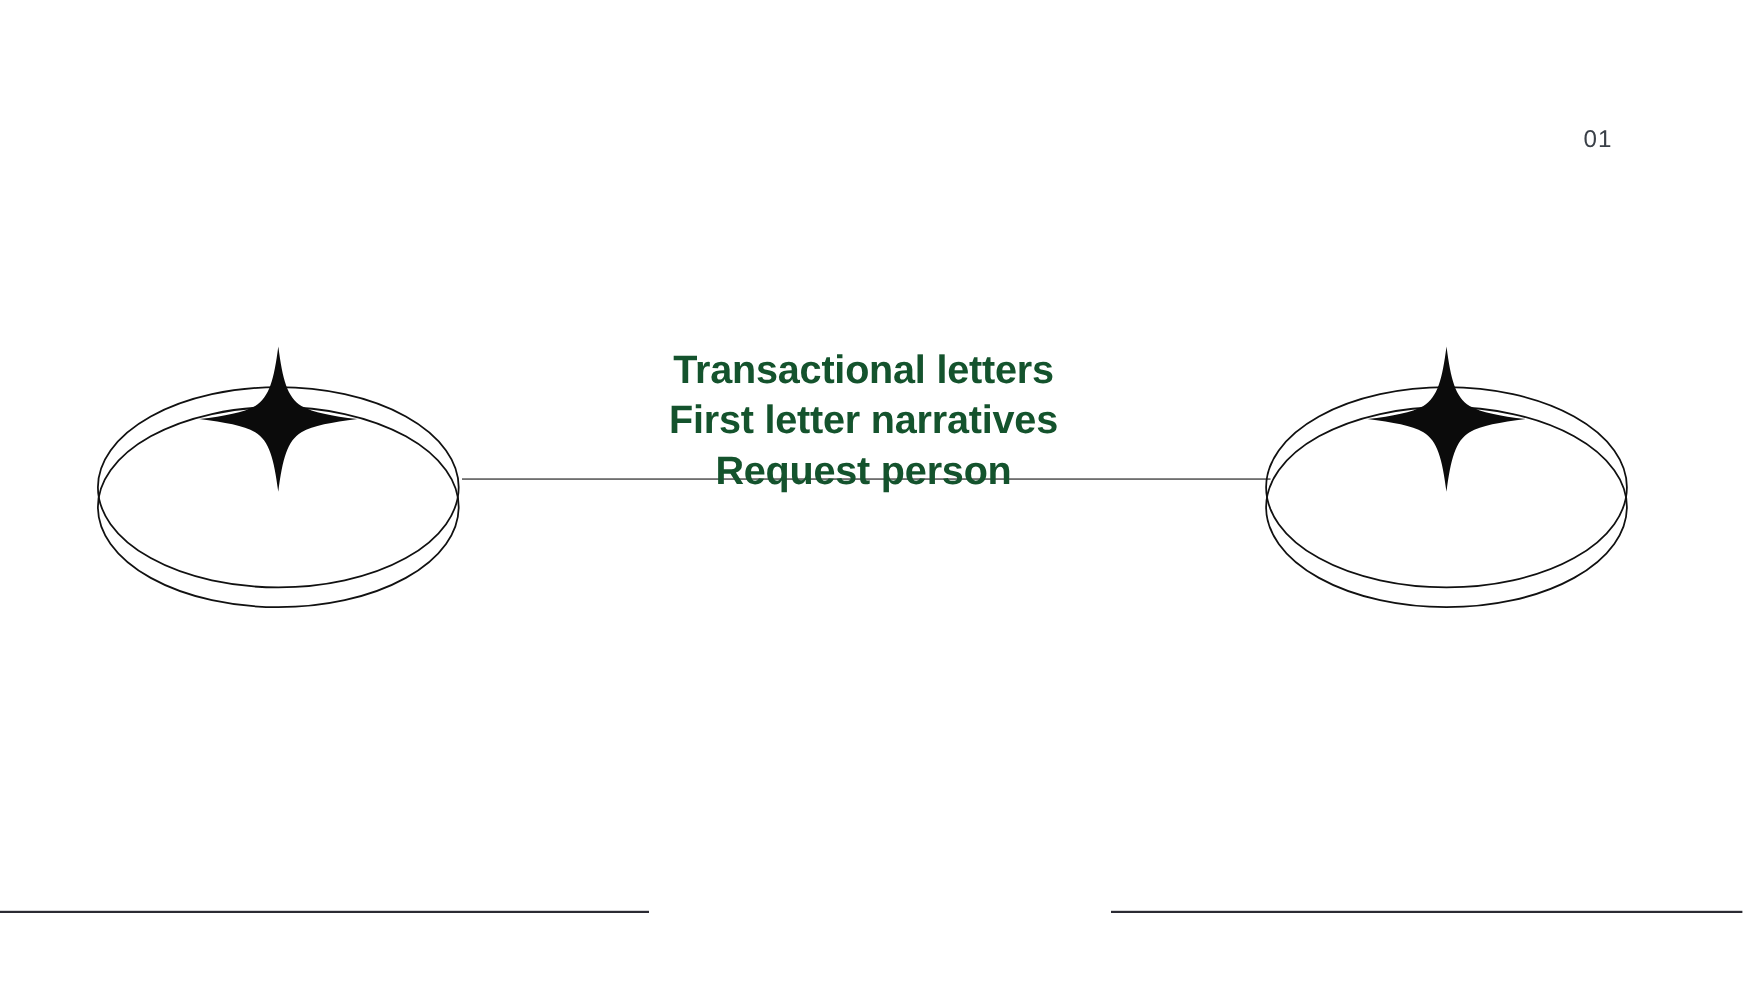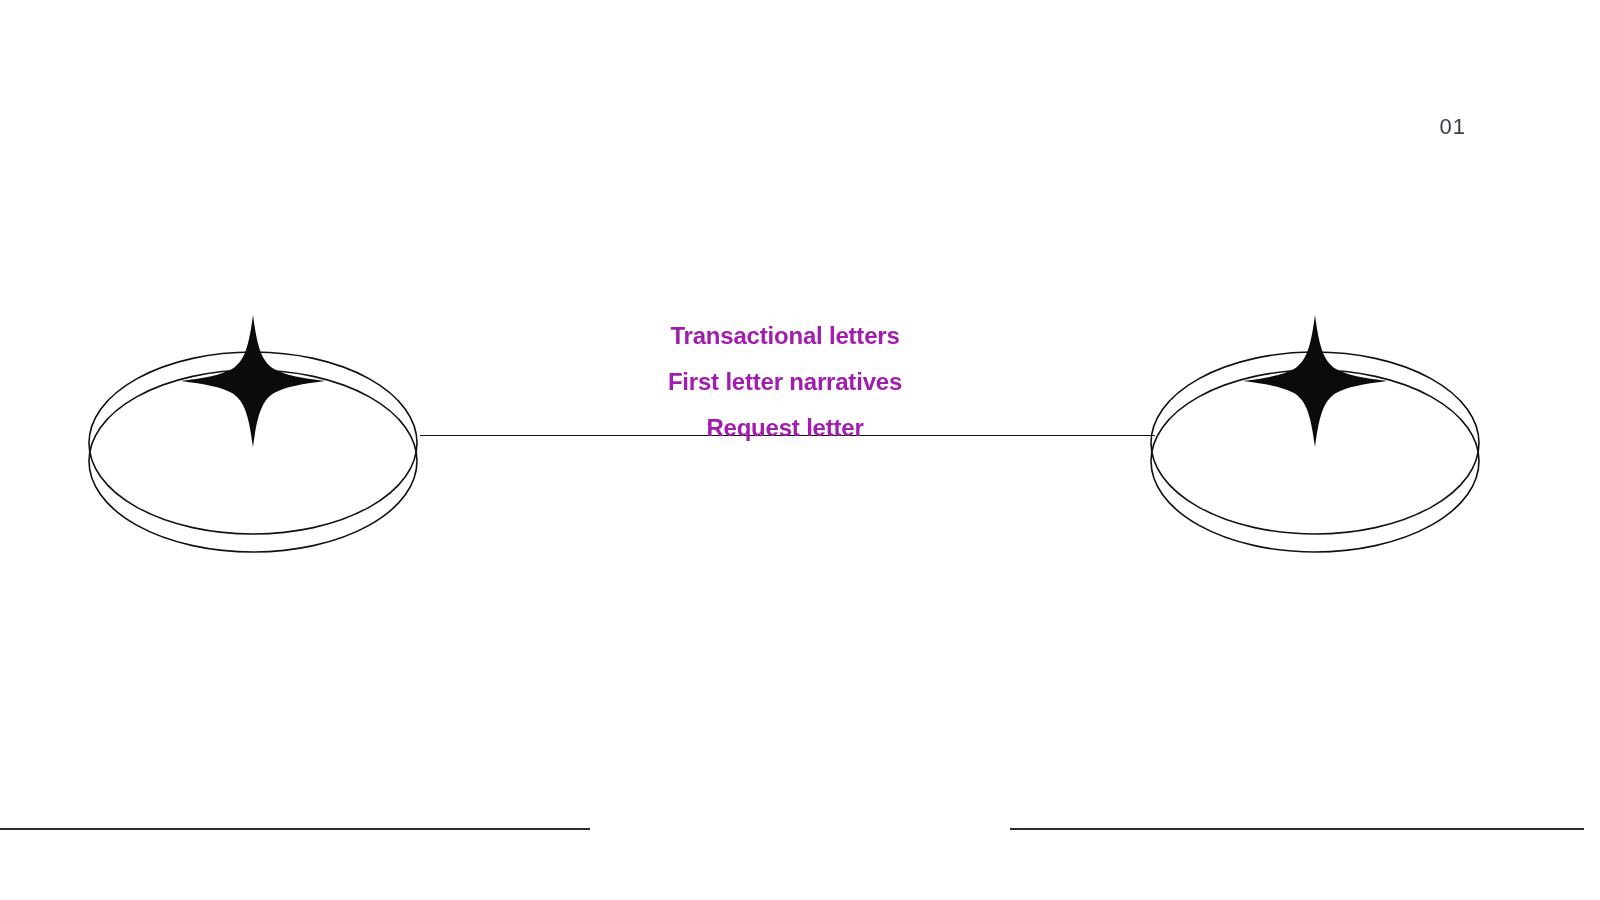--- a/index.html
+++ b/index.html
@@ -69,24 +69,24 @@
   }
 
   
   .headline-block {
     position: absolute;
     left: 430px;
     top: 281px;
     width: 710px;
     text-align: center;
     line-height: 46px;
-    color: #a21caf;
+    color: #14532d;
     font-family: "Liberation Sans", sans-serif;
     font-weight: 700;
-    font-size: 24px;
+    font-size: 36px;
     letter-spacing: -0.2px;
   }
   .headline-block .headline-line {
     display: block;
     white-space: nowrap;
   }
 
   
   .bottom-rule {
     position: absolute;
@@ -137,19 +137,19 @@
                C172 74 188 71 199 65
                C212 57 216 41 220 11 Z"></path>
     </svg>
   </div>
 
   <div class="connector-line"></div>
 
   <div class="headline-block">
     <span class="headline-line">Transactional letters</span>
     <span class="headline-line">First letter narratives</span>
-    <span class="headline-line">Request letter</span>
+    <span class="headline-line">Request person</span>
   </div>
 
   <div class="bottom-rule left"></div>
   <div class="bottom-rule right"></div>
 
 </div>
 
 </body></html>

